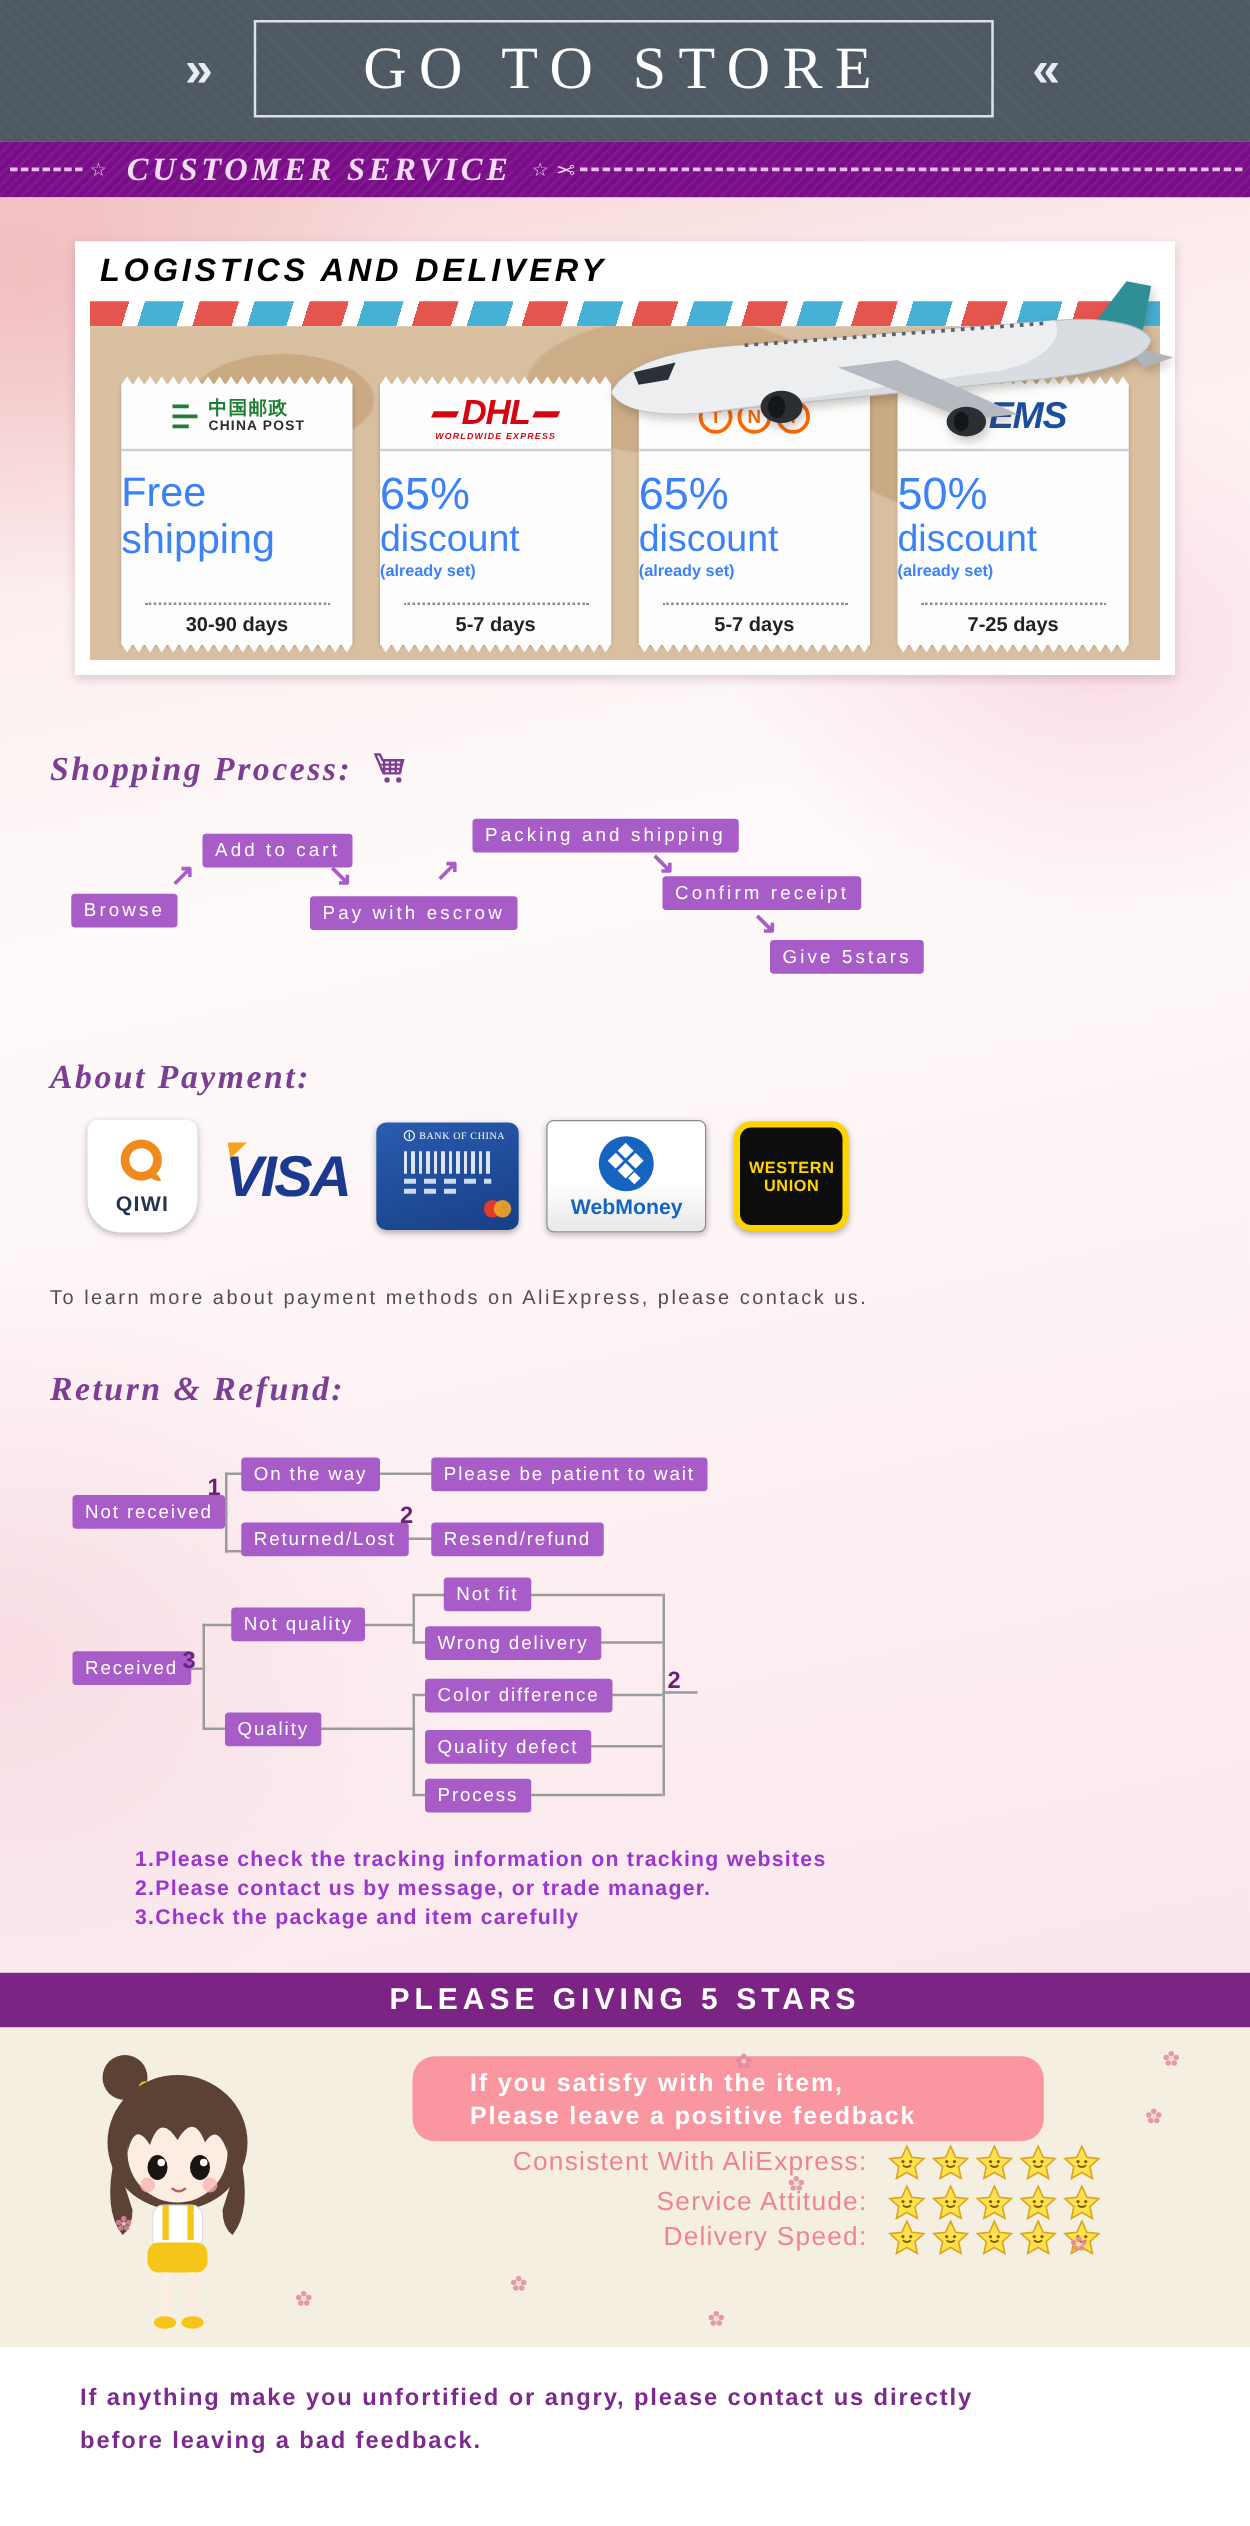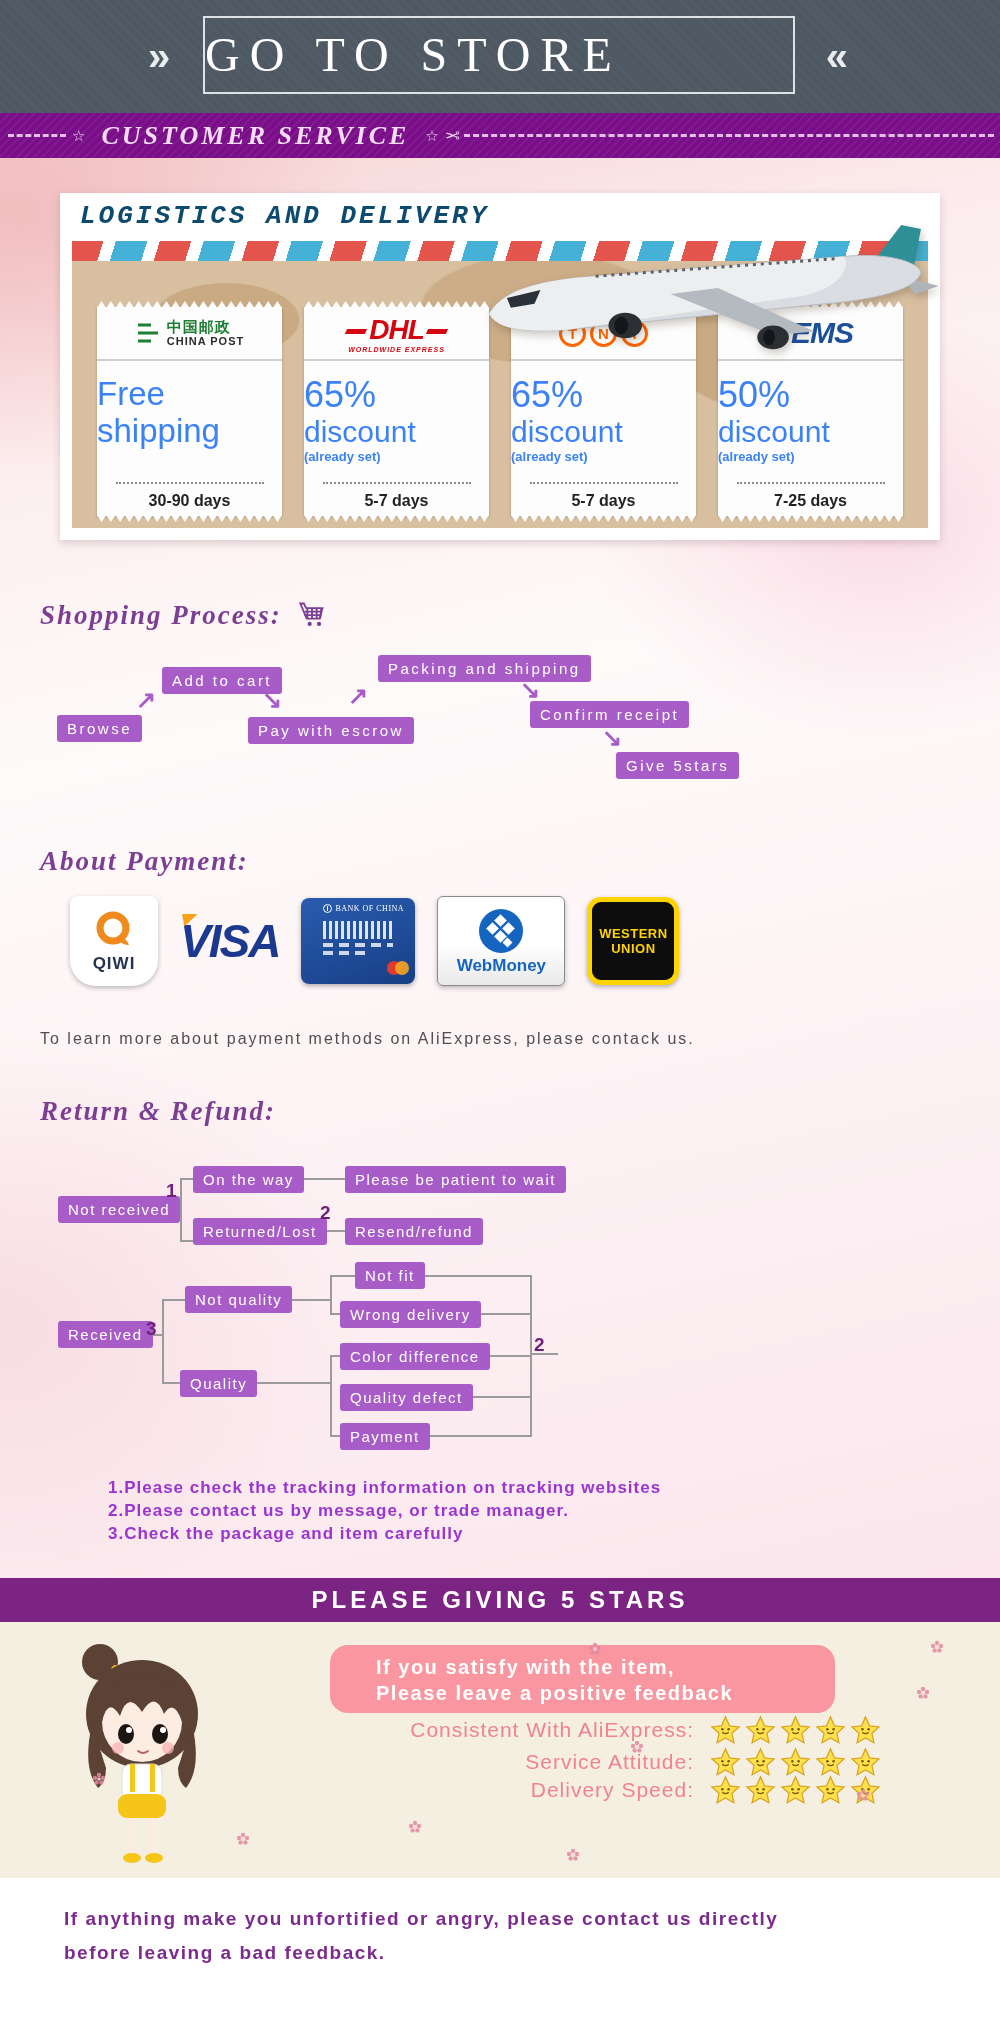--- a/index.html
+++ b/index.html
@@ -4,21 +4,21 @@
 <style>
   * { margin:0; padding:0; box-sizing:border-box; }
   body { font-family:"Liberation Sans", sans-serif; background:#fff; }
   .page { position:relative; width:1000px; height:2021px; margin:0 auto; overflow:hidden; background:#fff; }
 
   
   .topbar { position:relative; height:113px; background:var(--header_bg,#4e5963);
     background-image:repeating-linear-gradient(45deg, rgba(255,255,255,.025) 0 2px, transparent 2px 7px); }
   .store-btn { position:absolute; left:203px; top:16px; width:592px; height:78px;
     border:2px solid #dde2e6; color:#fff; font-family:"Liberation Serif", serif;
-    font-size:48px; letter-spacing:10px; text-align:left; line-height:74px; cursor:pointer; }
+    font-size:48px; letter-spacing:10px; text-align:center; line-height:74px; cursor:pointer; }
   .arrowL, .arrowR { position:absolute; top:34px; color:#e9edf0; font-size:40px; font-weight:bold; }
   .arrowL { left:148px; } .arrowR { right:152px; }
 
   
   .service-bar { position:relative; height:45px; background:var(--bar_purple,#7a0e88);
     background-image:repeating-linear-gradient(135deg, rgba(255,255,255,.05) 0 2px, transparent 2px 6px);
     display:flex; align-items:center; color:#eed4ef; }
   .dash { height:0; border-top:3px dashed #e3bfe5; }
   .dash.left { width:58px; margin-left:8px; }
   .dash.right { flex:1; margin-right:6px; }
@@ -31,22 +31,22 @@
   .body-pink { position:relative; height:1420px;
     background:
       radial-gradient(ellipse 420px 300px at 88% 26%, rgba(247,197,214,.55), transparent 70%),
       radial-gradient(ellipse 500px 380px at 2% 4%, rgba(240,183,185,.8), transparent 70%),
       radial-gradient(ellipse 520px 420px at 0% 82%, rgba(244,205,214,.55), transparent 70%),
       linear-gradient(168deg,#f6d4d4 0%, #fcebec 14%, #fefafa 38%, #fdf3f5 62%, #fae6ec 100%); }
 
   
   .logi-card { position:absolute; left:60px; top:35px; width:880px; height:347px;
     background:#fff; box-shadow:0 3px 8px rgba(120,80,90,.25); }
-  .logi-title { position:absolute; left:20px; top:8px; font-family:Liberation Mono, monospace;
-    font-style:italic; font-weight:bold; font-size:26px; letter-spacing:3px; color:#0c4a6e; }
+  .logi-title { position:absolute; left:20px; top:8px; font-family:Liberation Sans, sans-serif;
+    font-style:italic; font-weight:bold; font-size:26px; letter-spacing:3px; color:#000000; }
   .airmail { position:absolute; left:12px; right:12px; top:48px; height:20px;
     background:repeating-linear-gradient(107deg,#e4554e 0 30px, #ffffff 30px 42px, #45b1d6 42px 72px, #ffffff 72px 84px); }
   .map-area { position:absolute; left:12px; right:12px; top:68px; bottom:12px; background:#d8bfa0; overflow:visible; }
   .map-area::before { content:""; position:absolute; inset:0; opacity:.75;
     background:
       radial-gradient(ellipse 120px 60px at 18% 22%, #c5a37a 0 60%, transparent 62%),
       radial-gradient(ellipse 200px 90px at 55% 18%, #c8a87f 0 60%, transparent 62%),
       radial-gradient(ellipse 150px 110px at 80% 30%, #c5a37a 0 60%, transparent 62%),
       radial-gradient(ellipse 90px 70px at 38% 60%, #cbac84 0 60%, transparent 62%); }
   .stamps { position:absolute; left:25px; right:25px; top:46px; bottom:12px; display:flex; gap:22px; }
@@ -364,21 +364,21 @@
     <div class="ln" style="left:290px; top:1020px; width:60px; height:2px;"></div>
     <div class="ln" style="left:315px; top:1072px; width:36px; height:2px;"></div>
 
     <div class="rbox" style="left:58px; top:1163px;">Received</div>
     <div class="rbox" style="left:185px; top:1128px;">Not quality</div>
     <div class="rbox" style="left:180px; top:1212px;">Quality</div>
     <div class="rbox" style="left:355px; top:1104px;">Not fit</div>
     <div class="rbox" style="left:340px; top:1143px;">Wrong delivery</div>
     <div class="rbox" style="left:340px; top:1185px;">Color difference</div>
     <div class="rbox" style="left:340px; top:1226px;">Quality defect</div>
-    <div class="rbox" style="left:340px; top:1265px;">Payment</div>
+    <div class="rbox" style="left:340px; top:1265px;">Process</div>
     <span class="fnum" style="left:146px; top:1160px;">3</span>
     <span class="fnum" style="left:534px; top:1176px;">2</span>
 
     <div class="ln" style="left:132px; top:1176px; width:30px; height:2px;"></div>
     <div class="ln" style="left:162px; top:1141px; width:2px; height:84px;"></div>
     <div class="ln" style="left:162px; top:1141px; width:30px; height:2px;"></div>
     <div class="ln" style="left:162px; top:1224px; width:25px; height:2px;"></div>
     <div class="ln" style="left:278px; top:1141px; width:54px; height:2px;"></div>
     <div class="ln" style="left:330px; top:1117px; width:2px; height:40px;"></div>
     <div class="ln" style="left:330px; top:1117px; width:30px; height:2px;"></div>

